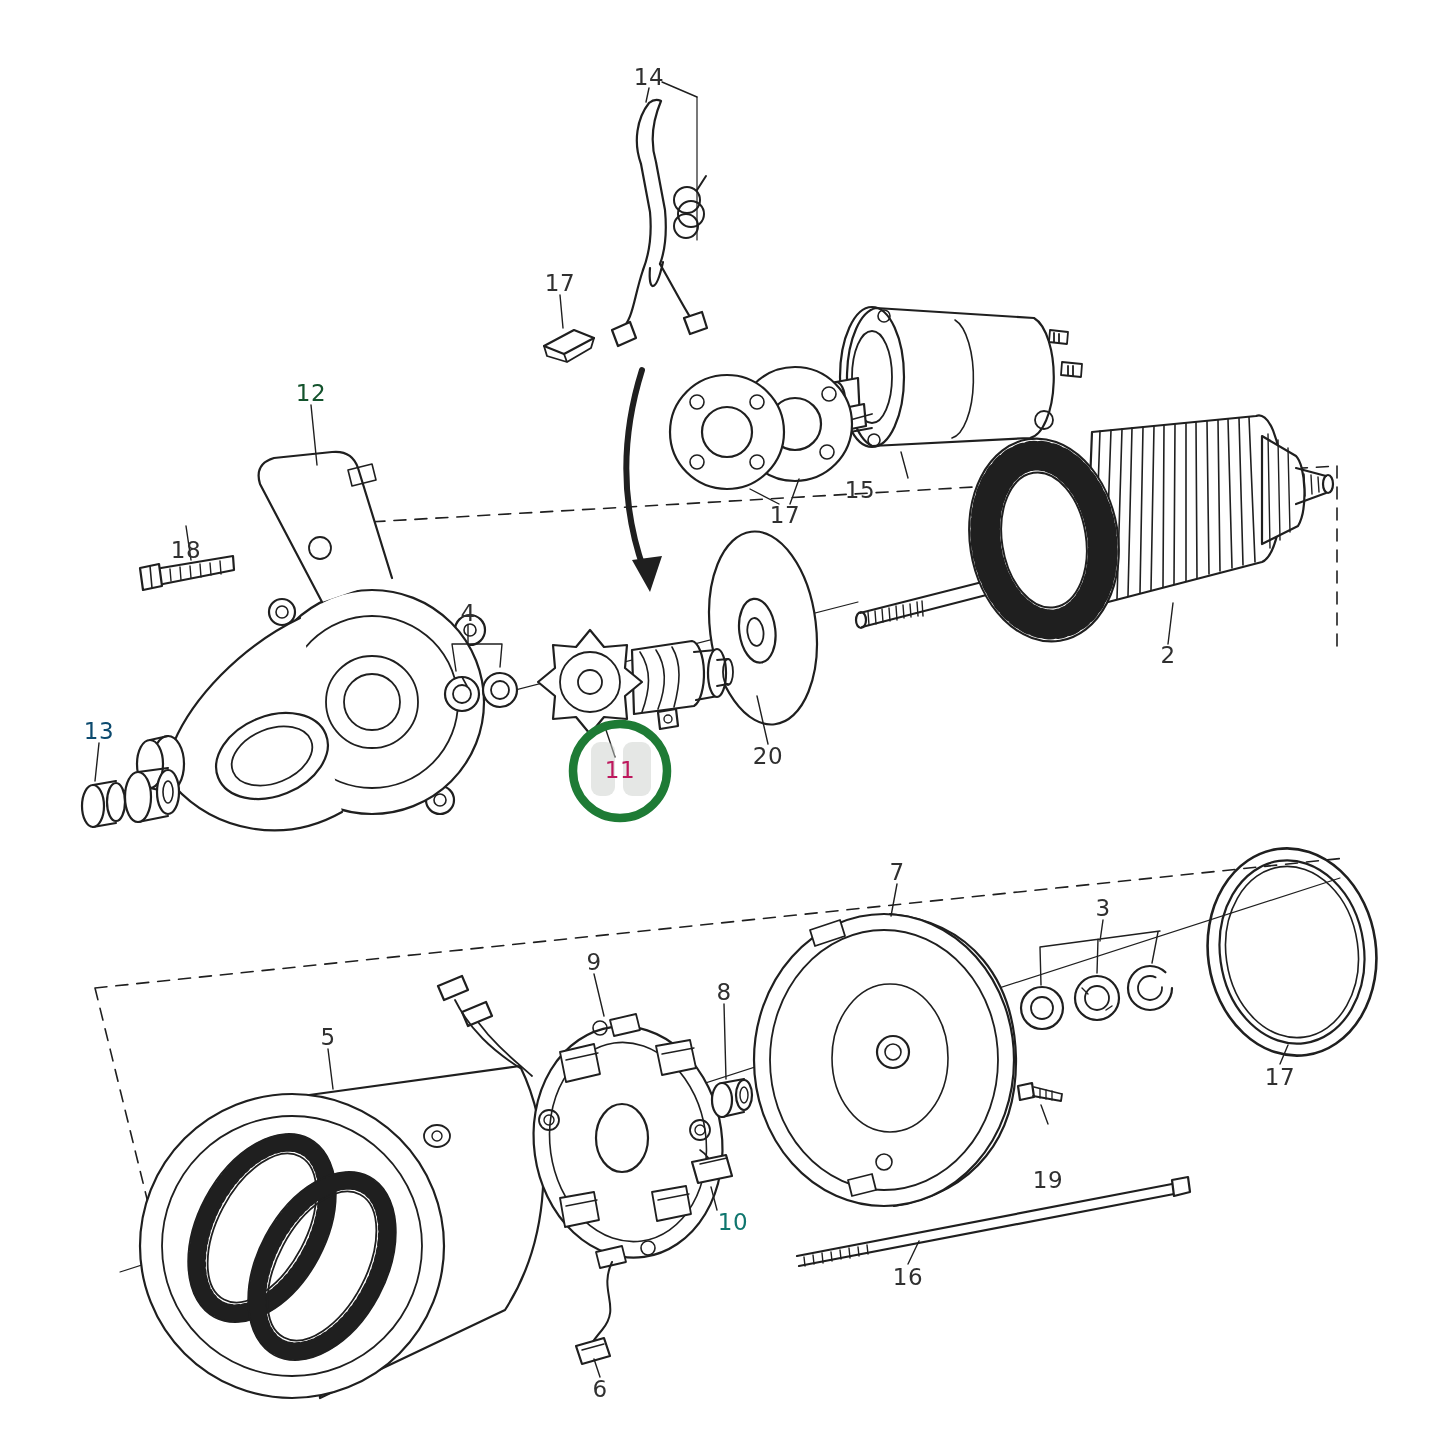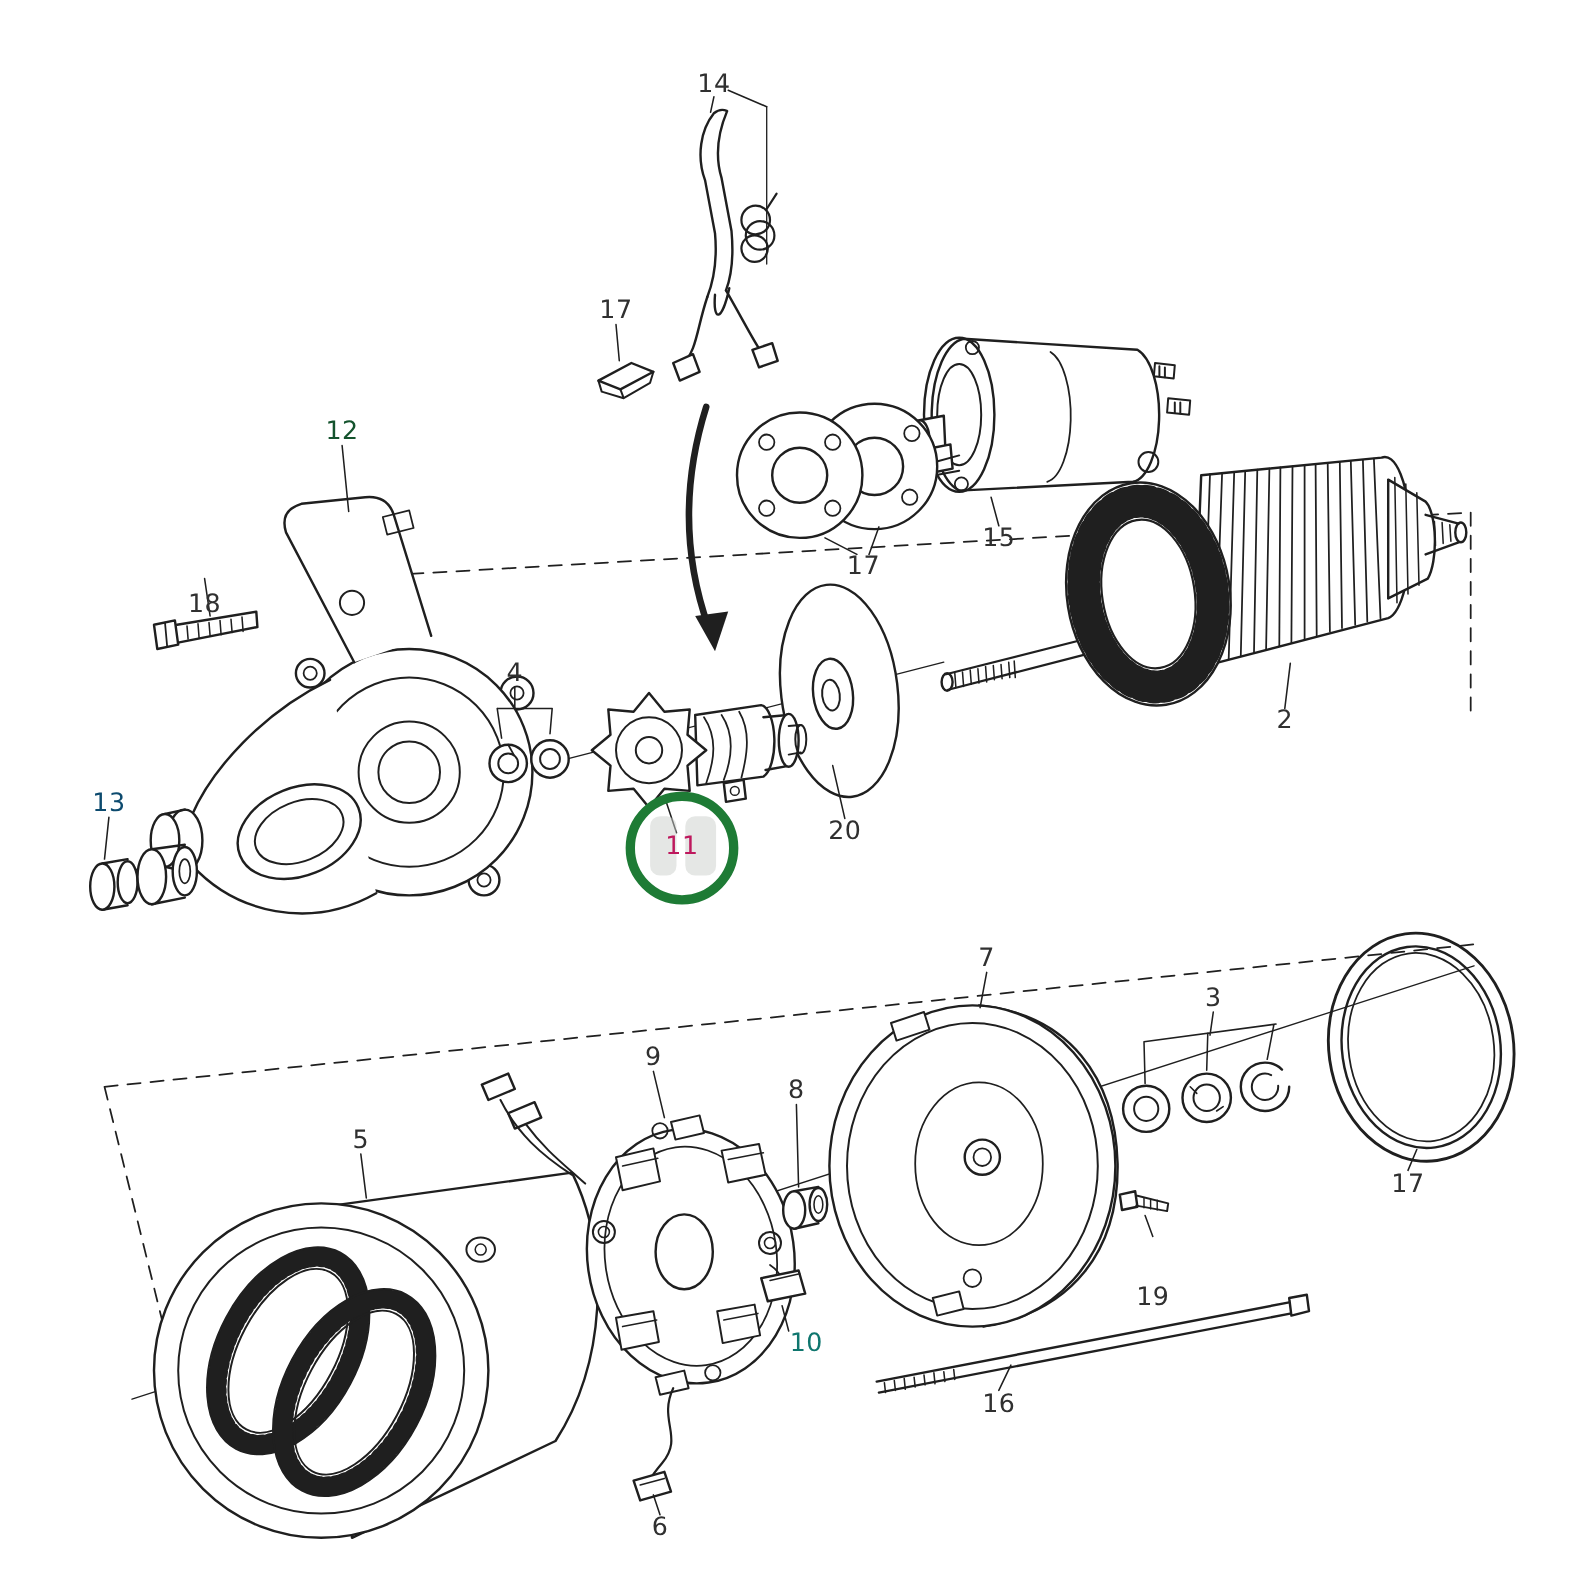--- a/index.html
+++ b/index.html
@@ -313,21 +313,21 @@
     <rect x="623" y="742" width="28" height="54" rx="9"></rect>
   </g>
   <circle cx="620" cy="771" r="47" fill="none" stroke="#1e7b35" stroke-width="8.5"></circle>
 </g>
 </svg>
 
 <span class="part-label" style="left: 649px; top: 77px; color: rgb(48, 48, 48);">14</span>
     <span class="part-label" style="left: 560px; top: 283px; color: rgb(48, 48, 48);">17</span>
     <span class="part-label" style="left: 311px; top: 393px; color: #14532d;">12</span>
     <span class="part-label" style="left: 186px; top: 514px; color: rgb(48, 48, 48); margin-top: 36px;">18</span>
-    <span class="part-label" style="left: 908px; top: 490px; color: rgb(48, 48, 48);">15</span>
+    <span class="part-label" style="left: 860px; top: 490px; color: rgb(48, 48, 48);">15</span>
     <span class="part-label" style="left: 785px; top: 515px; color: rgb(48, 48, 48);">17</span>
     <span class="part-label" style="left: 468px; top: 613px; color: rgb(48, 48, 48);">4</span>
     <span class="part-label" style="left: 1168px; top: 655px; color: rgb(48, 48, 48);">2</span>
     <span class="part-label" style="left: 99px; top: 731px; color: #0c4a6e;">13</span>
     <span class="part-label" style="left: 768px; top: 756px; color: rgb(48, 48, 48);">20</span>
     <span class="part-label" style="left: 620px; top: 770px; color: #be185d;">11</span>
     <span class="part-label" style="left: 897px; top: 872px; color: rgb(48, 48, 48);">7</span>
     <span class="part-label" style="left: 1103px; top: 908px; color: rgb(48, 48, 48);">3</span>
     <span class="part-label" style="left: 594px; top: 962px; color: rgb(48, 48, 48);">9</span>
     <span class="part-label" style="left: 724px; top: 992px; color: rgb(48, 48, 48);">8</span>

